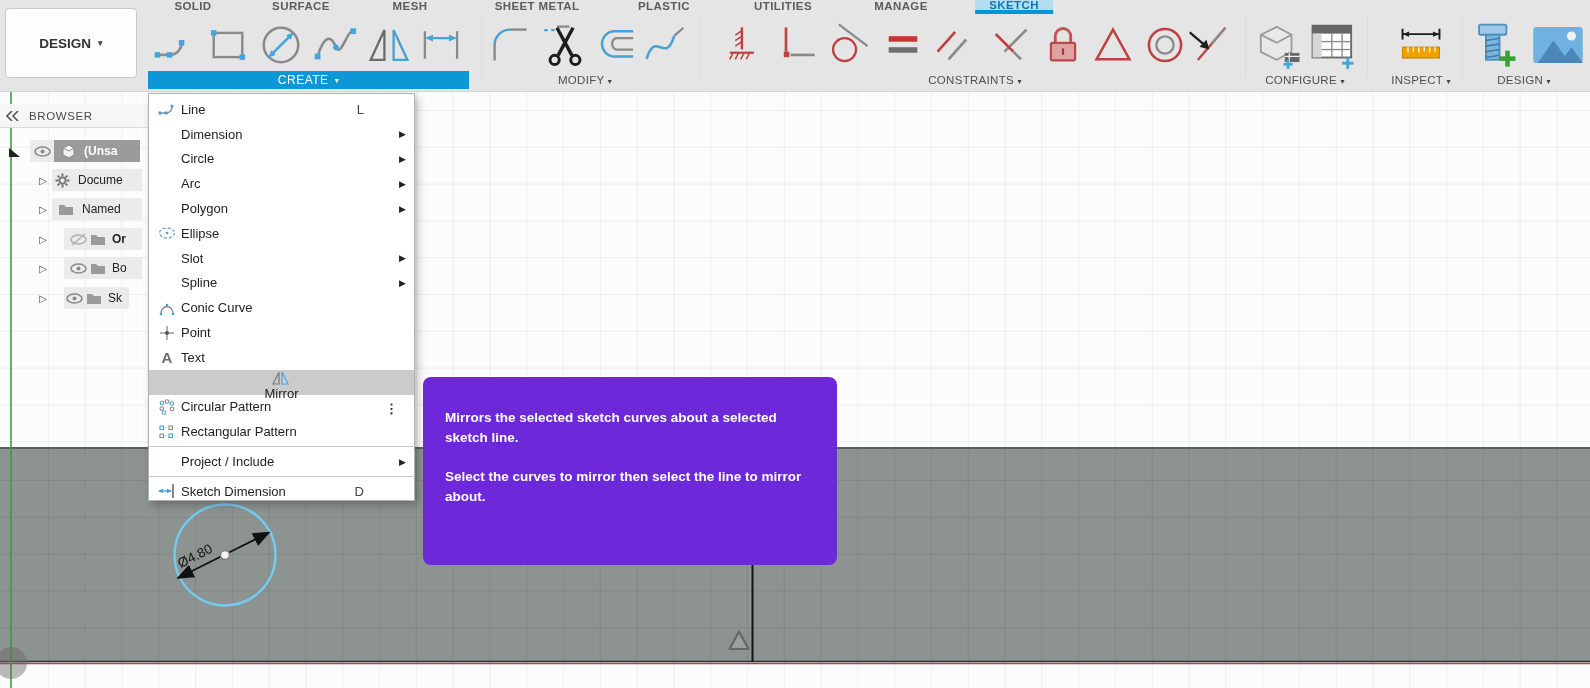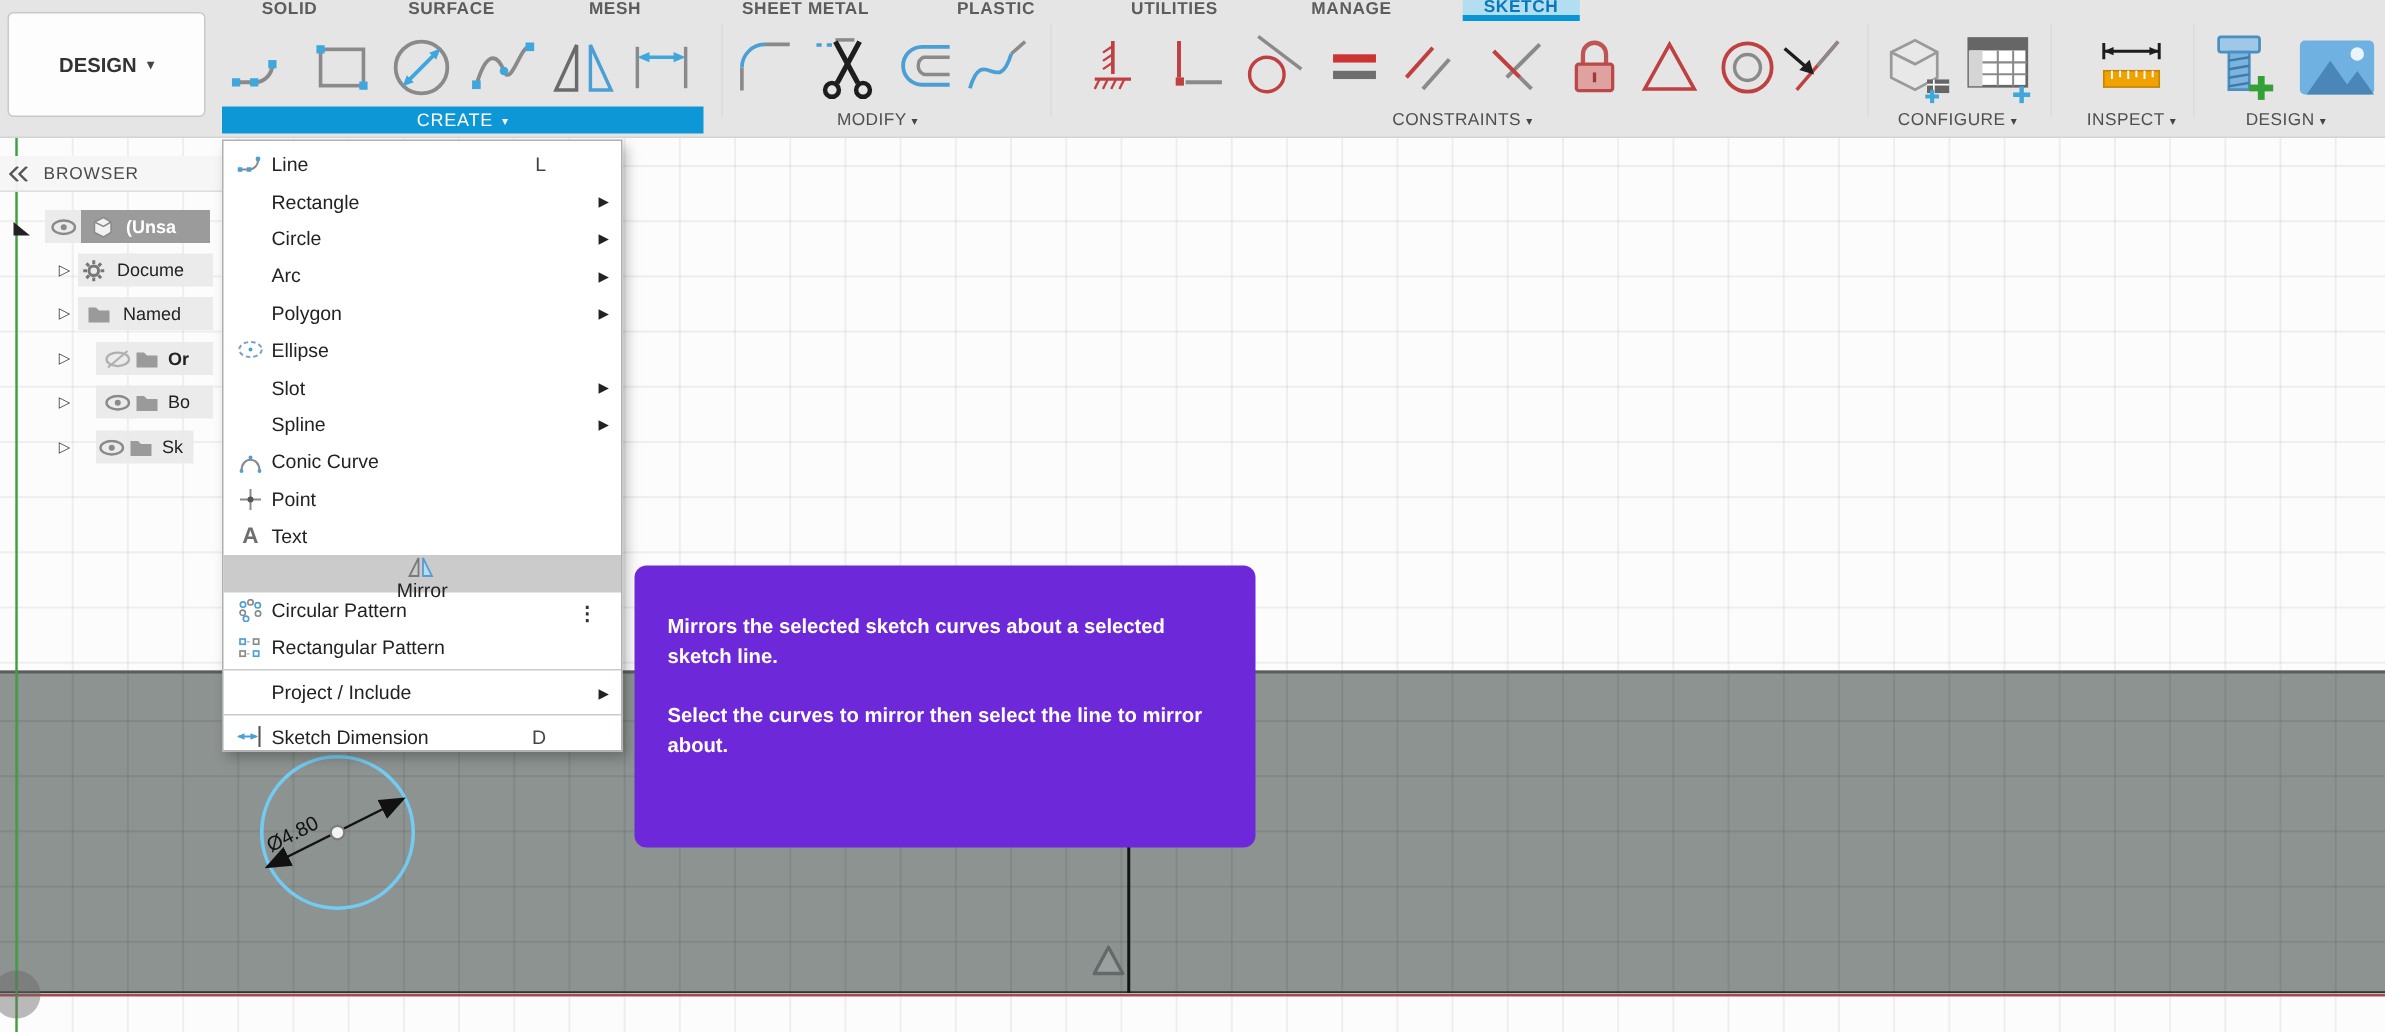--- a/index.html
+++ b/index.html
@@ -495,21 +495,21 @@
             <rect x="0.5" y="10.5" width="3" height="3" fill="#4a9fd4"></rect>
             <rect x="6.5" y="10.5" width="3" height="3" fill="#4a9fd4"></rect>
             <circle cx="14" cy="5" r="1.6" fill="#4a9fd4"></circle>
           </svg>
         </span>
       <span class="mlabel">Line</span>
       <span class="msc">L</span>
     </div>
     <div class="mi">
       <span class="mico"></span>
-        <span class="mlabel">Rectangle</span>
+        <span class="mlabel">Dimension</span>
       <span class="marr">▶</span>
     </div>
     <div class="mi">
       <span class="mico"></span>
         <span class="mlabel">Circle</span>
       <span class="marr">▶</span>
     </div>
     <div class="mi">
       <span class="mico"></span>
         <span class="mlabel">Arc</span>

